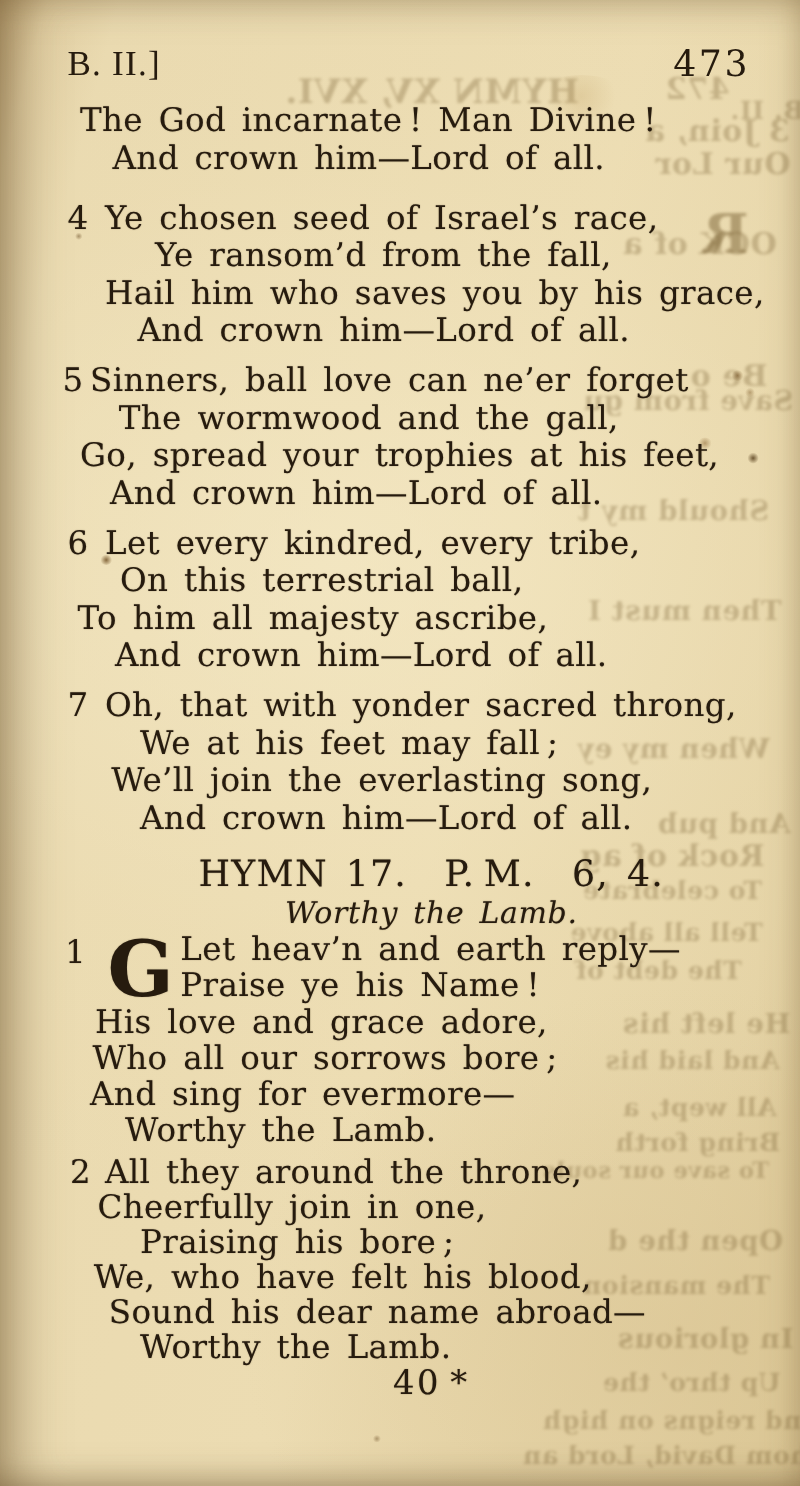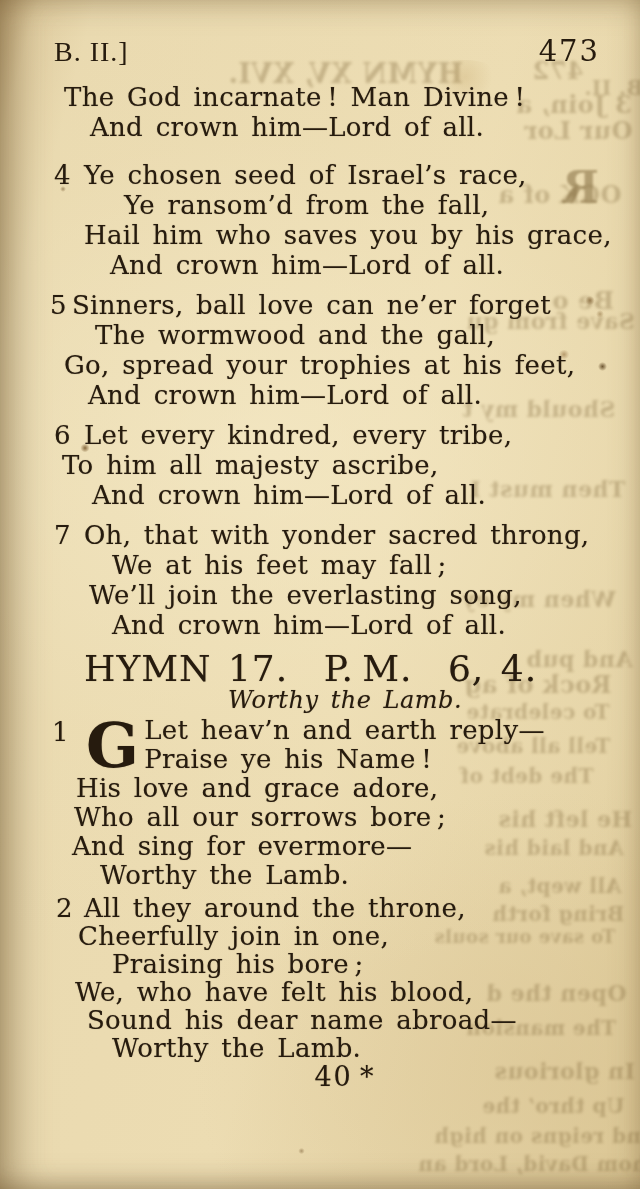--- a/index.html
+++ b/index.html
@@ -45,21 +45,21 @@
     font-size:26px;
     text-shadow:0 0 1px rgba(50,35,18,.45);
     word-spacing:4px;letter-spacing:.3px;
   }
   .stanza{position:relative;}
   .line{line-height:30px;white-space:nowrap;}
   .vnum{position:absolute;left:-30px;top:0;line-height:30px;}
   .continuation{margin-top:16px;}
   .st-v4{margin-top:18px;}
   .st-v5,.st-v6,.st-v7{margin-top:10px;}
-  .hymn-heading{margin:12px 0 0 0;font-size:36px;font-weight:normal;text-align:left;line-height:34px;letter-spacing:1px;white-space:nowrap;}
+  .hymn-heading{margin:12px 0 0 0;font-size:29px;font-weight:normal;text-align:center;line-height:34px;letter-spacing:1px;white-space:nowrap;}
   .hymn-subtitle{font-style:italic;font-size:24px;text-align:center;line-height:28px;letter-spacing:.5px;}
   .st-v1{margin-top:2px;}
   .st-v1 .line{line-height:29px;}
   .st-v1 .vnum{line-height:29px;left:-32px;top:2px;}
   .dropcap{
     float:left;font-size:62px;line-height:54px;font-weight:bold;
     margin:3px 5px 0 2px;
   }
   .st-v2{margin-top:4px;}
   .st-v2 .line{line-height:28px;}
@@ -137,20 +137,21 @@
       <span class="vnum" style="left:-34px">5</span>
       <div class="line" style="margin-left:-12px">Sinners, ball love can ne’er forget</div>
       <div class="line" style="margin-left:11px">The wormwood and the gall,</div>
       <div class="line" style="margin-left:-20px">Go, spread your trophies at his feet,</div>
       <div class="line" style="margin-left:4px">And crown him—Lord of all.</div>
     </section>
 
     <section class="stanza st-v6">
       <span class="vnum">6</span>
       <div class="line">Let every kindred, every tribe,</div>
+      <div class="line" style="margin-left:12px">On this terrestrial ball,</div>
       <div class="line" style="margin-left:-22px">To him all majesty ascribe,</div>
       <div class="line" style="margin-left:8px">And crown him—Lord of all.</div>
     </section>
 
     <section class="stanza st-v7">
       <span class="vnum">7</span>
       <div class="line">Oh, that with yonder sacred throng,</div>
       <div class="line" style="margin-left:28px">We at his feet may fall ;</div>
       <div class="line" style="margin-left:5px">We’ll join the everlasting song,</div>
       <div class="line" style="margin-left:28px">And crown him—Lord of all.</div>

